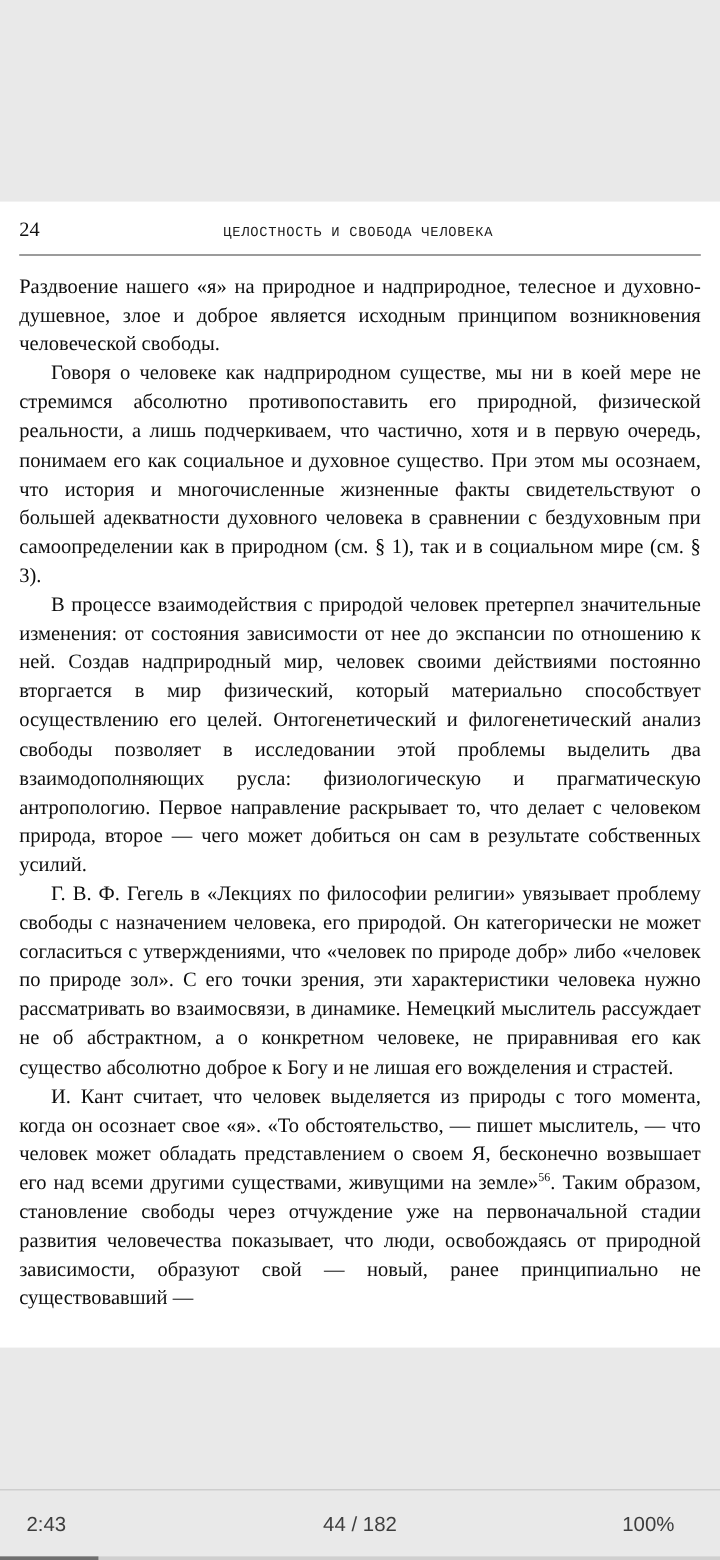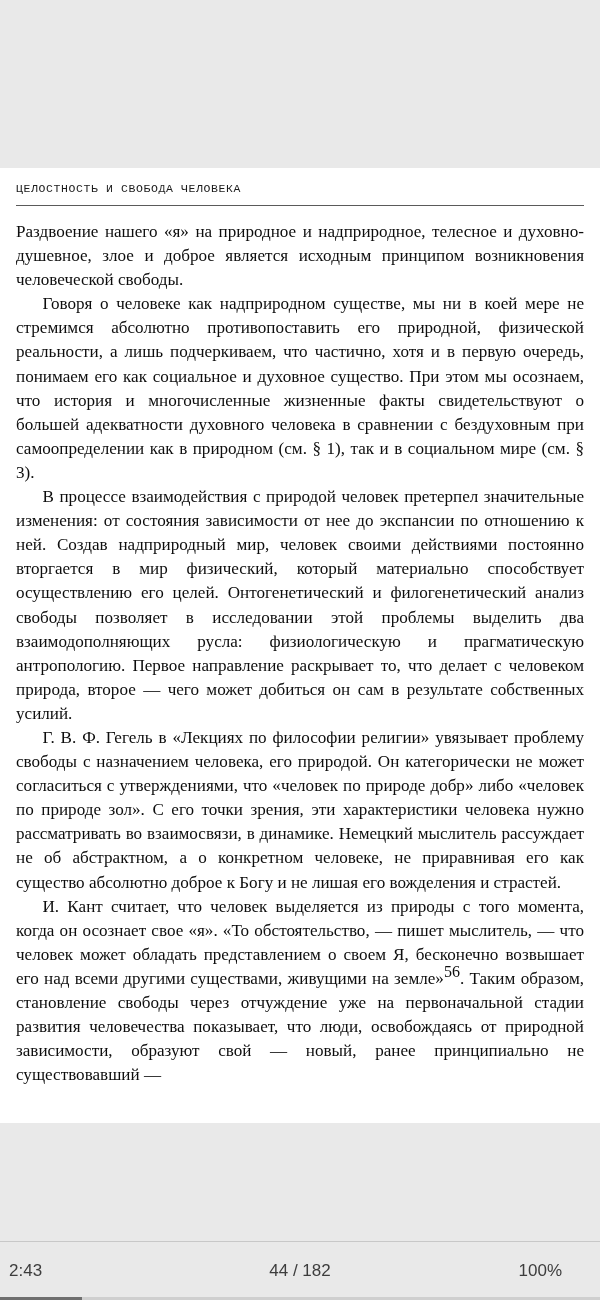--- a/index.html
+++ b/index.html
@@ -68,21 +68,21 @@
     hyphens: manual;
   }
   .body-text p {
     margin: 0;
     text-indent: 1.55em;
   }
   .body-text p.noindent {
     text-indent: 0;
   }
   sup {
-    font-size: 16px;
+    font-size: 10px;
     line-height: 0;
     vertical-align: super;
   }
   .bottom-gap {
     flex: 1 1 auto;
     background: #e9e9e9;
   }
   .statusbar {
     position: absolute;
     left: 0;
@@ -92,21 +92,21 @@
     background: #e9e9e9;
     border-top: 1px solid #c8c8c8;
     display: flex;
     align-items: center;
     color: #3d3d3d;
     font-family: "Liberation Sans", sans-serif;
     font-size: 17px;
   }
   .status-clock {
     width: 33%;
-    padding-left: 9px;
+    padding-left: 22px;
     box-sizing: border-box;
     text-align: left;
   }
   .status-pages {
     width: 34%;
     text-align: center;
   }
   .status-zoom {
     width: 33%;
     padding-right: 38px;
@@ -130,20 +130,21 @@
 </head>
 <body>
 
 <div class="screen">
 
   <div class="top-gap"></div>
 
   <div class="page">
 
     <div class="page-header">
+      <div class="folio">24</div>
       <div class="running-title">ЦЕЛОСТНОСТЬ И СВОБОДА ЧЕЛОВЕКА</div>
     </div>
     <div class="rule"></div>
 
     <div class="body-text">
       <p class="noindent">Раздвоение нашего «я» на природное и надприродное, телесное и духовно-душевное, злое и доброе является исходным принципом возникновения человеческой свободы.</p>
       <p>Говоря о человеке как надприродном существе, мы ни в коей мере не стремимся абсолютно противопоставить его природной, физической реальности, а лишь подчеркиваем, что частично, хотя и в первую очередь, понимаем его как социальное и духовное существо. При этом мы осознаем, что история и многочисленные жизненные факты свидетельствуют о большей адекватности духовного человека в сравнении с бездуховным при самоопределении как в природном (см. § 1), так и в социальном мире (см. § 3).</p>
       <p>В процессе взаимодействия с природой человек претерпел значительные изменения: от состояния зависимости от нее до экспансии по отношению к ней. Создав надприродный мир, человек своими действиями постоянно вторгается в мир физический, который материально способствует осуществлению его целей. Онтогенетический и филогенетический анализ свободы позволяет в исследовании этой проблемы выделить два взаимодополняющих русла: физиологическую и прагматическую антропологию. Первое направление раскрывает то, что делает с человеком природа, второе — чего может добиться он сам в результате собственных усилий.</p>
       <p>Г. В. Ф. Гегель в «Лекциях по философии религии» увязывает проблему свободы с назначением человека, его природой. Он категорически не может согласиться с утверждениями, что «человек по природе добр» либо «человек по природе зол». С его точки зрения, эти характеристики человека нужно рассматривать во взаимосвязи, в динамике. Немецкий мыслитель рассуждает не об абстрактном, а о конкретном человеке, не приравнивая его как существо абсолютно доброе к Богу и не лишая его вожделения и страстей.</p>
       <p><span>И. Кант считает, что человек выделяется из природы с того момента, когда он осознает свое «я». «То обстоятельство, — пишет мыслитель, — что человек может обладать представлением о своем Я, бесконечно возвышает его над всеми другими существами, живущими на земле»</span><sup>56</sup><span>. Таким образом, становление свободы через отчуждение уже на первоначальной стадии развития человечества показывает, что люди, освобождаясь от природной зависимости, образуют свой — новый, ранее принципиально не существовавший —</span></p>

